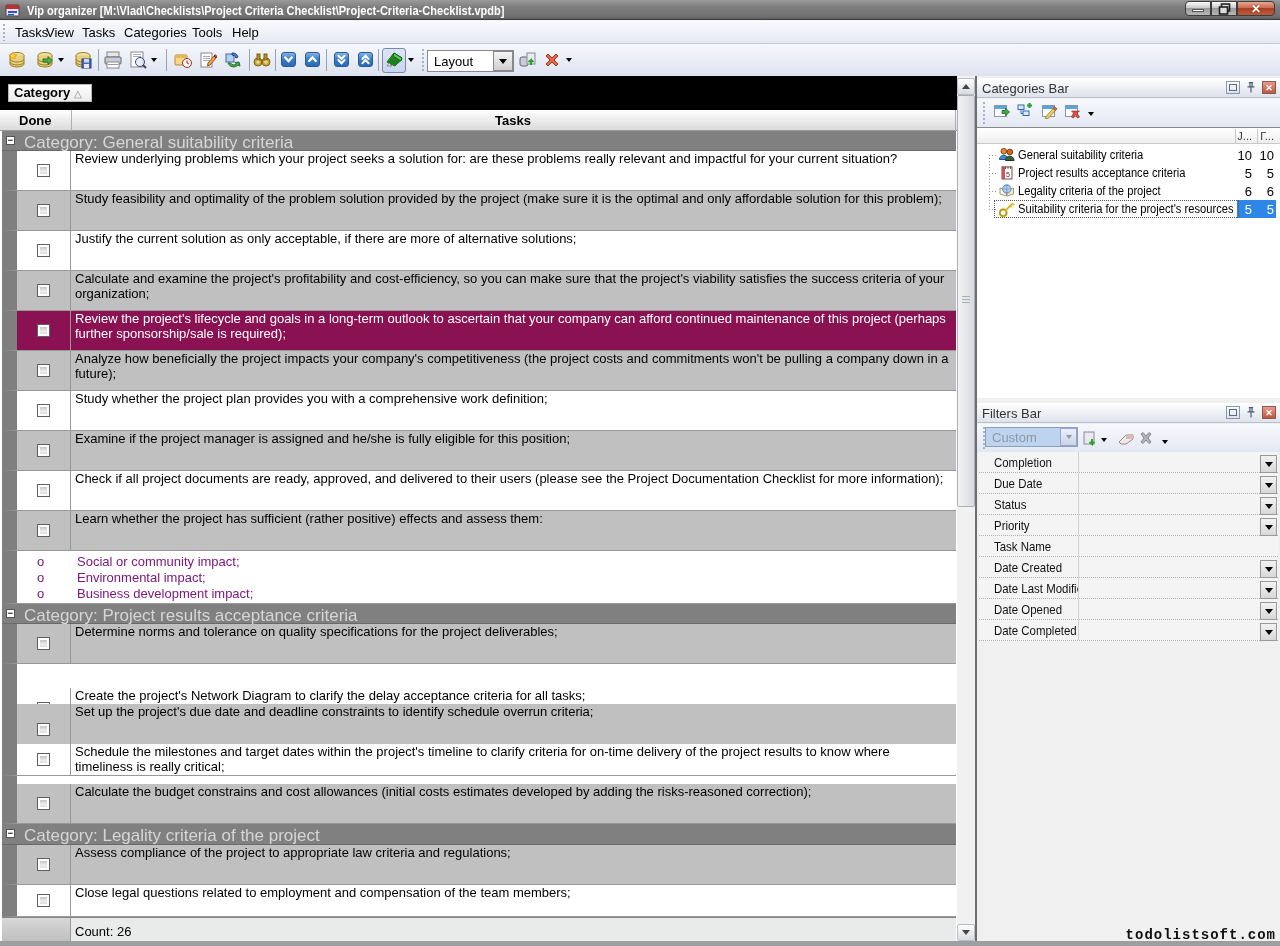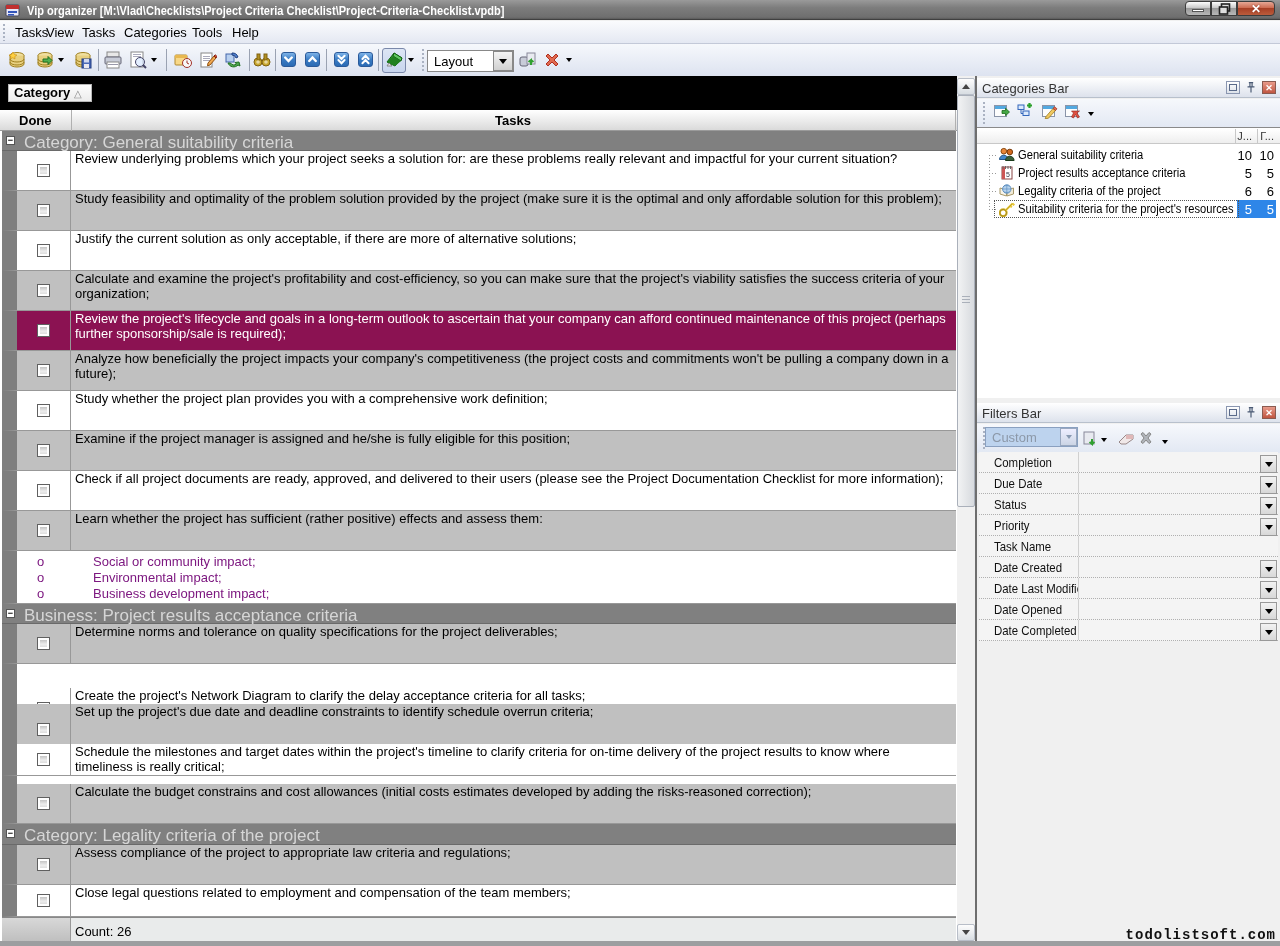--- a/index.html
+++ b/index.html
@@ -68,21 +68,21 @@
 .grp { position:absolute; left:2px; width:954px; background:#808080; color:#d6d6d6;
   border-bottom:1px solid #6a6a6a; }
 .gbox { position:absolute; left:4px; top:5px; width:9px; height:9px; background:#fff;
   border:1px solid #555; color:#000; font-size:9px; line-height:7px; text-align:center;
   font-weight:bold; }
 .gtxt { position:absolute; left:22px; top:2px; font-size:17px; }
 .subrow { position:absolute; left:2px; width:954px; background:#fff;
   border-bottom:1px solid #989898; border-left:15px solid #7f7f7f; padding-top:3px; }
 .sline { height:16px; font-size:13px; color:#7d1880; }
 .so { position:absolute; left:20px; }
-.st { position:absolute; left:76px; }
+.st { position:absolute; left:60px; }
 .sline + .sline { position:relative; }
 
 #footer { position:absolute; left:2px; top:917px; width:954px; height:26px;
   border-top:1px solid #888; background:#e9ebeb; }
 #footer .lcell { position:absolute; left:0; top:0; width:69px; height:26px;
   background:linear-gradient(#d8d8d8,#bcbcbc); border-right:1px solid #999; }
 #footer .ctext { position:absolute; left:73px; top:6px; font-size:13px; color:#000; }
 
 
 #vscroll { position:absolute; left:957px; top:78px; width:18px; height:864px; background:#f1f1f1; }
@@ -398,21 +398,21 @@
           <span class="so">o</span>
           <span class="st">Environmental impact;</span>
         </div>
         <div class="sline">
           <span class="so">o</span>
           <span class="st">Business development impact;</span>
         </div>
       </div>
 <div class="grp" style="top:604px;height:20px">
         <div class="gbox">−</div>
-        <div class="gtxt">Business: Project results acceptance criteria</div>
+        <div class="gtxt">Category: Project results acceptance criteria</div>
       </div>
 <div class="row rg" style="top:624px;height:40px">
         <div class="cbcell">
           <div class="cb"></div>
         </div>
         <div class="namecell">
           <span>Determine norms and tolerance on quality specifications for the project deliverables;</span>
         </div>
       </div>
 <div class="row rw" style="top:688px;height:42px">

